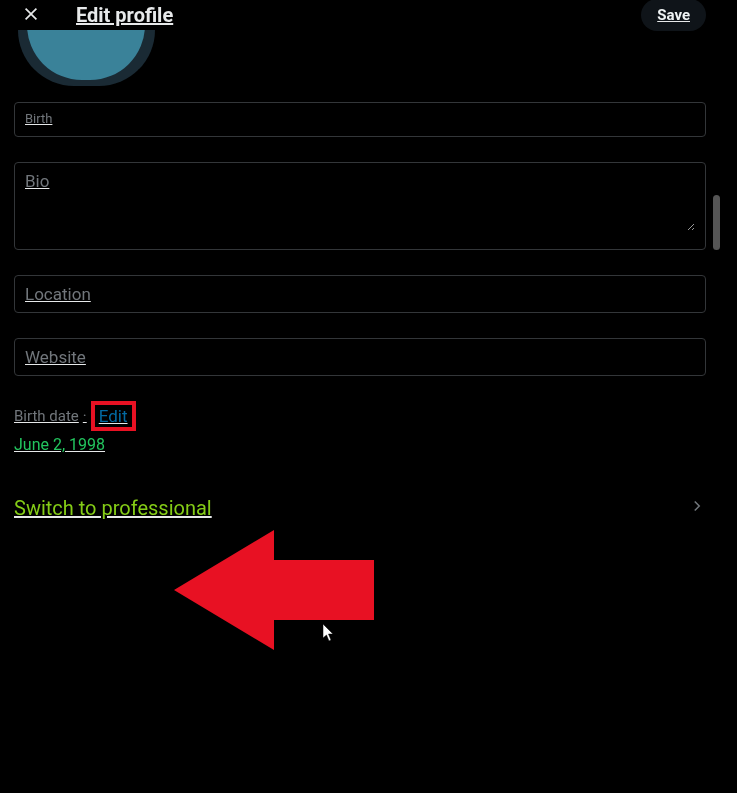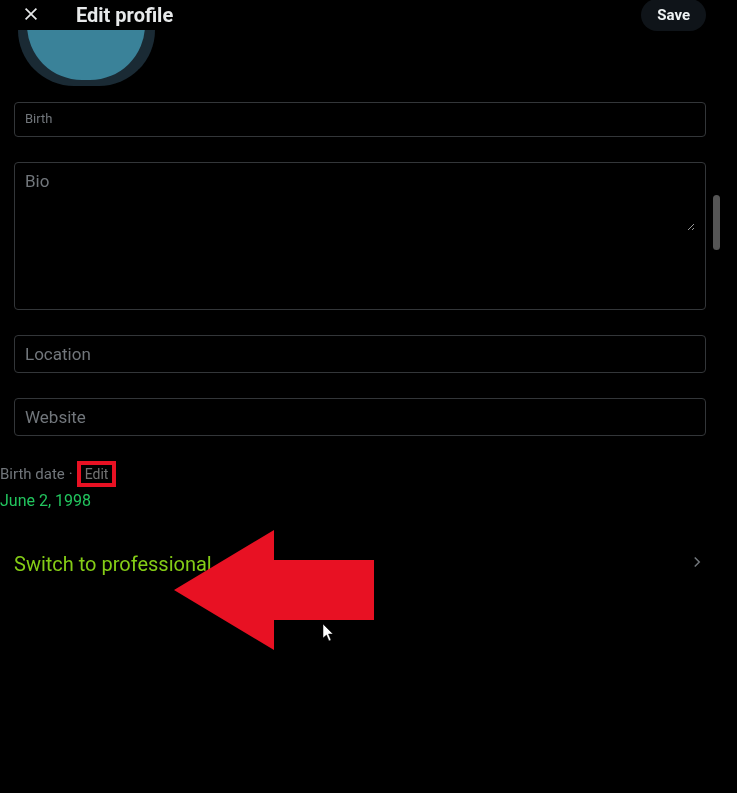--- a/index.html
+++ b/index.html
@@ -14,20 +14,21 @@
       width: 737px;
       height: 793px;
       overflow: hidden;
       position: relative;
     }
     .modal {
       background: #000;
       width: 720px;
       height: 793px;
       position: relative;
+      text-decoration: underline;
     }
     .header {
       display: flex;
       align-items: center;
       justify-content: space-between;
       padding: 0 14px;
       height: 30px;
     }
     .close-btn {
       width: 34px;
@@ -91,21 +92,21 @@
       padding: 0 14px;
     }
     .field {
       border: 1px solid #333639;
       border-radius: 4px;
       padding: 8px 10px;
       margin-bottom: 25px;
       background: transparent;
     }
     .field-tall {
-      height: 148px;
+      height: 88px;
     }
     .field-label {
       font-size: 13px;
       color: #71767b;
       display: block;
       margin-bottom: 2px;
     }
     .field-label-big {
       font-size: 17px;
       color: #71767b;
@@ -113,37 +114,37 @@
     }
     .field-value {
       font-size: 17px;
       color: #e7e9ea;
       background: transparent;
       border: none;
       outline: none;
       width: 100%;
     }
     .birth-section {
-      padding: 0 0;
+      padding: 0 14px;
       margin-top: 5px;
       margin-bottom: 28px;
     }
     .birth-label-row {
       font-size: 15px;
       color: #71767b;
       display: flex;
       align-items: center;
       gap: 4px;
     }
     .edit-link {
-      color: #737373;
+      color: #0369a1;
       cursor: pointer;
       border: 4px solid #e81123;
       padding: 1px 4px;
-      font-size: 14px;
+      font-size: 17px;
     }
     .birth-value {
       font-size: 16px;
       color: #22c55e;
       margin-top: 4px;
     }
     .switch-row {
       padding: 14px;
       display: flex;
       align-items: center;

